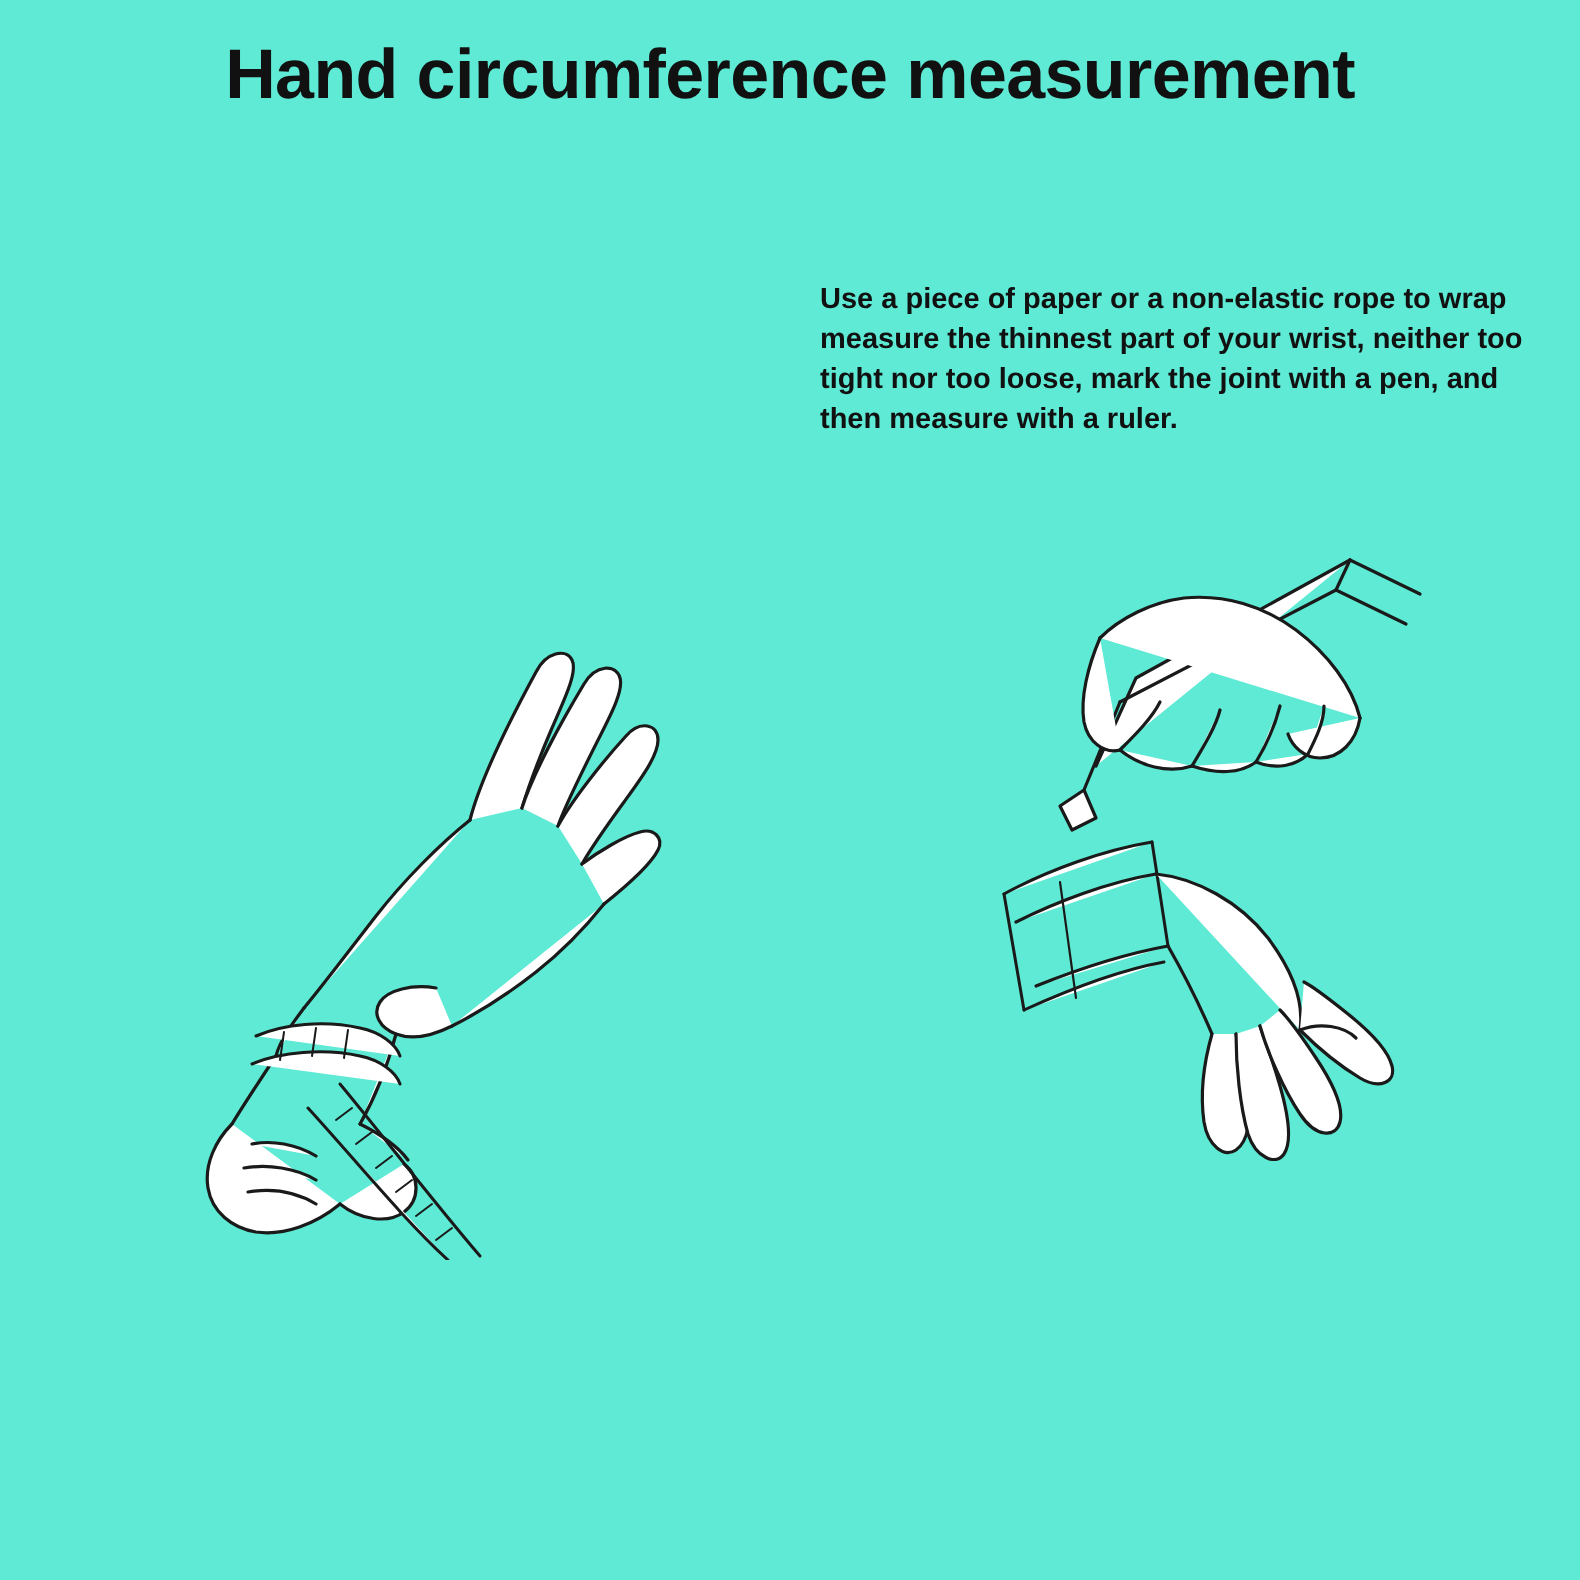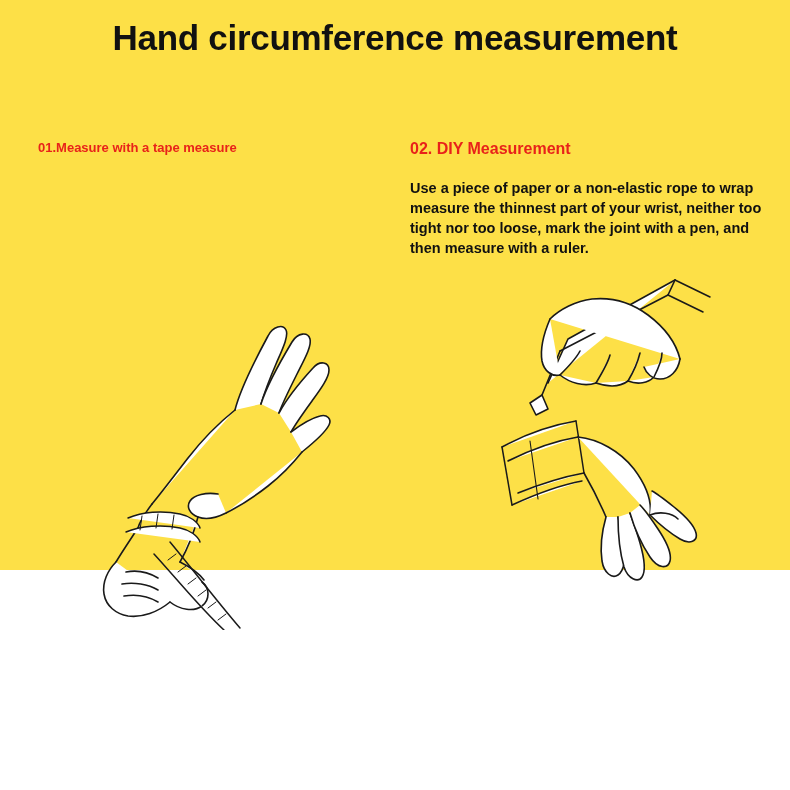--- a/index.html
+++ b/index.html
@@ -11,22 +11,22 @@
     width: 790px;
     height: 790px;
     font-family: "Liberation Sans", sans-serif;
     color: #111111;
     overflow: hidden;
     position: relative;
   }
   .page {
     position: relative;
     width: 790px;
-    height: 570px;
-    background: #fde047;
+    height: 790px;
+    background: #5eead4;
   }
   .title {
     position: absolute;
     top: 18px;
     left: 0;
     width: 790px;
     text-align: center;
     font-size: 35px;
     font-weight: bold;
     letter-spacing: -0.3px;
@@ -87,25 +87,23 @@
   svg { display: block; }
 </style>
 </head>
 <body>
 
 <div class="page">
 
   <div class="title">Hand circumference measurement</div>
 
   <div class="column col-left">
-    <div class="step-label">01.Measure with a tape measure</div>
   </div>
 
   <div class="column col-right">
-    <div class="step-label">02. DIY Measurement</div>
     <div class="step-body">Use a piece of paper or a non-elastic rope to wrap measure the thinnest part of your wrist, neither too tight nor too loose, mark the joint with a pen, and then measure with a ruler.</div>
   </div>
 
   <div class="illustration illus-left">
     <svg width="330" height="360" viewBox="0 0 330 360" fill="none" xmlns="http://www.w3.org/2000/svg">
       <g stroke="#1a1a1a" stroke-width="1.6" fill="#ffffff" stroke-linecap="round" stroke-linejoin="round">
 
         <path d="M205 140 C210 120 225 90 238 66 C243 56 253 54 256 60 C259 66 252 80 246 94 C240 108 234 124 231 134"></path>
         <path d="M231 134 C236 118 250 92 262 72 C268 62 278 62 280 69 C282 76 274 90 267 104 C260 118 252 134 249 143"></path>
         <path d="M249 143 C256 130 272 110 283 98 C290 90 299 92 299 100 C299 108 290 120 282 131 C274 142 265 155 261 162"></path>

